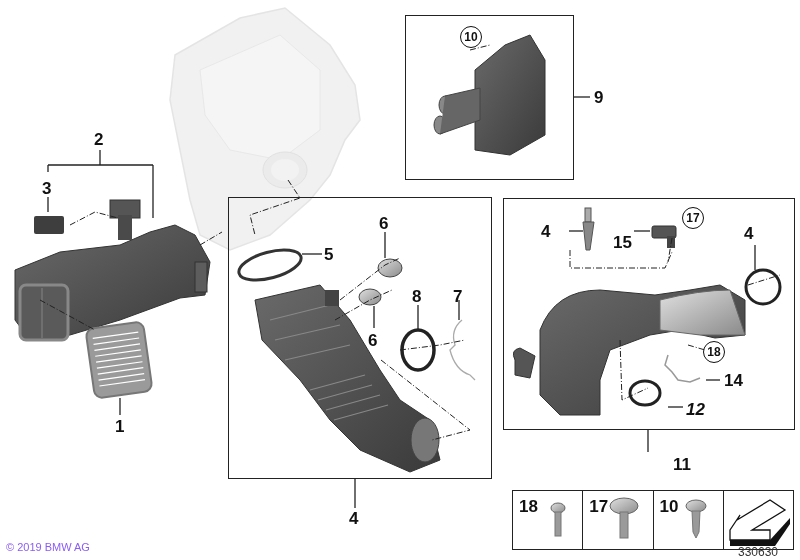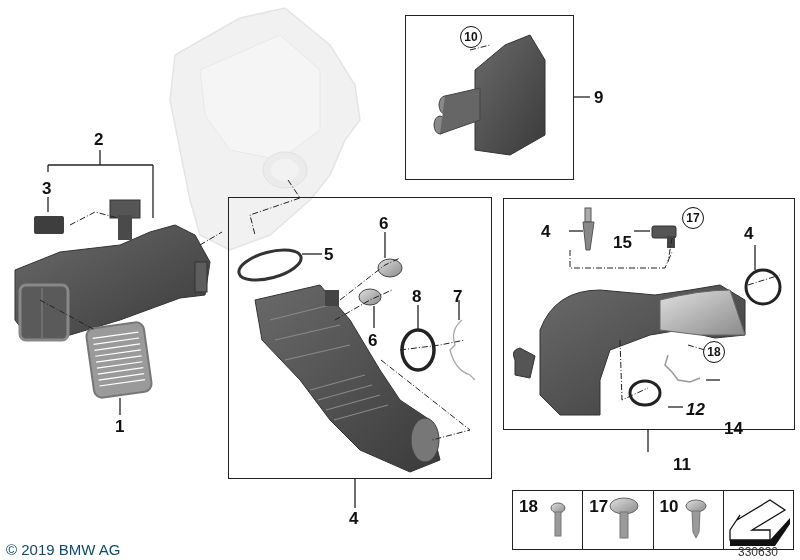--- a/index.html
+++ b/index.html
@@ -4,21 +4,21 @@
 <style>
   html, body { margin:0; padding:0; background:#fff; }
   body { width:800px; height:560px; position:relative; overflow:hidden; font-family:"Liberation Sans", sans-serif; }
   .box { position:absolute; border:1.5px solid #222; background:transparent; }
   .num { position:absolute; font-family:"Liberation Sans", sans-serif; font-weight:bold; font-size:17px; color:#111; line-height:1; }
   .circ { position:absolute; width:20px; height:20px; border:1.5px solid #111; border-radius:50%; font-weight:bold; font-size:12px; display:flex; align-items:center; justify-content:center; background:#fff; font-family:"Liberation Sans", sans-serif; color:#111; }
   .legend { position:absolute; left:512px; top:490px; width:280px; height:58px; border:1.5px solid #222; display:flex; }
   .cell { flex:1; border-right:1.5px solid #222; position:relative; }
   .cell:last-child { border-right:none; }
   .cell .lbl { position:absolute; left:6px; top:6px; font-weight:bold; font-size:17px; color:#111; }
-  .copyright { position:absolute; left:6px; top:541px; font-size:15px; color:#0c4a6e; }
+  .copyright { position:absolute; left:6px; top:541px; font-size:11px; color:#8b5cf6; }
   .partno { position:absolute; left:738px; top:545px; font-size:12px; color:#333; }
   svg { position:absolute; left:0; top:0; }
 </style>
 </head>
 <body>
 
 <svg width="800" height="560" viewBox="0 0 800 560">
   <defs>
     <linearGradient id="dark" x1="0" y1="0" x2="1" y2="1">
       <stop offset="0" stop-color="#6a6a6a"></stop>
@@ -186,21 +186,21 @@
 <div class="num" style="left:324px;top:246px;">5</div>
 <div class="num" style="left:379px;top:215px;">6</div>
 <div class="num" style="left:368px;top:332px;">6</div>
 <div class="num" style="left:412px;top:288px;">8</div>
 <div class="num" style="left:453px;top:288px;">7</div>
 <div class="num" style="left:349px;top:510px;">4</div>
 <div class="num" style="left:594px;top:89px;">9</div>
 <div class="num" style="left:637px;top:456px;margin-left:36px;">11</div>
 <div class="num" style="left:744px;top:225px;">4</div>
 <div class="num" style="left:686px;top:401px;font-style:italic;">12</div>
-<div class="num" style="left:724px;top:372px;margin-top:48px;">14</div>
+<div class="num" style="left:724px;top:372px;">14</div>
 <div class="num" style="left:541px;top:223px;">4</div>
 <div class="num" style="left:613px;top:223px;margin-top:11px;">15</div>
 
 <div class="circ" style="left:460px;top:26px;">10</div>
 <div class="circ" style="left:682px;top:207px;">17</div>
 <div class="circ" style="left:703px;top:341px;">18</div>
 
 <div class="legend">
   <div class="cell">
       <span class="lbl">18</span>

